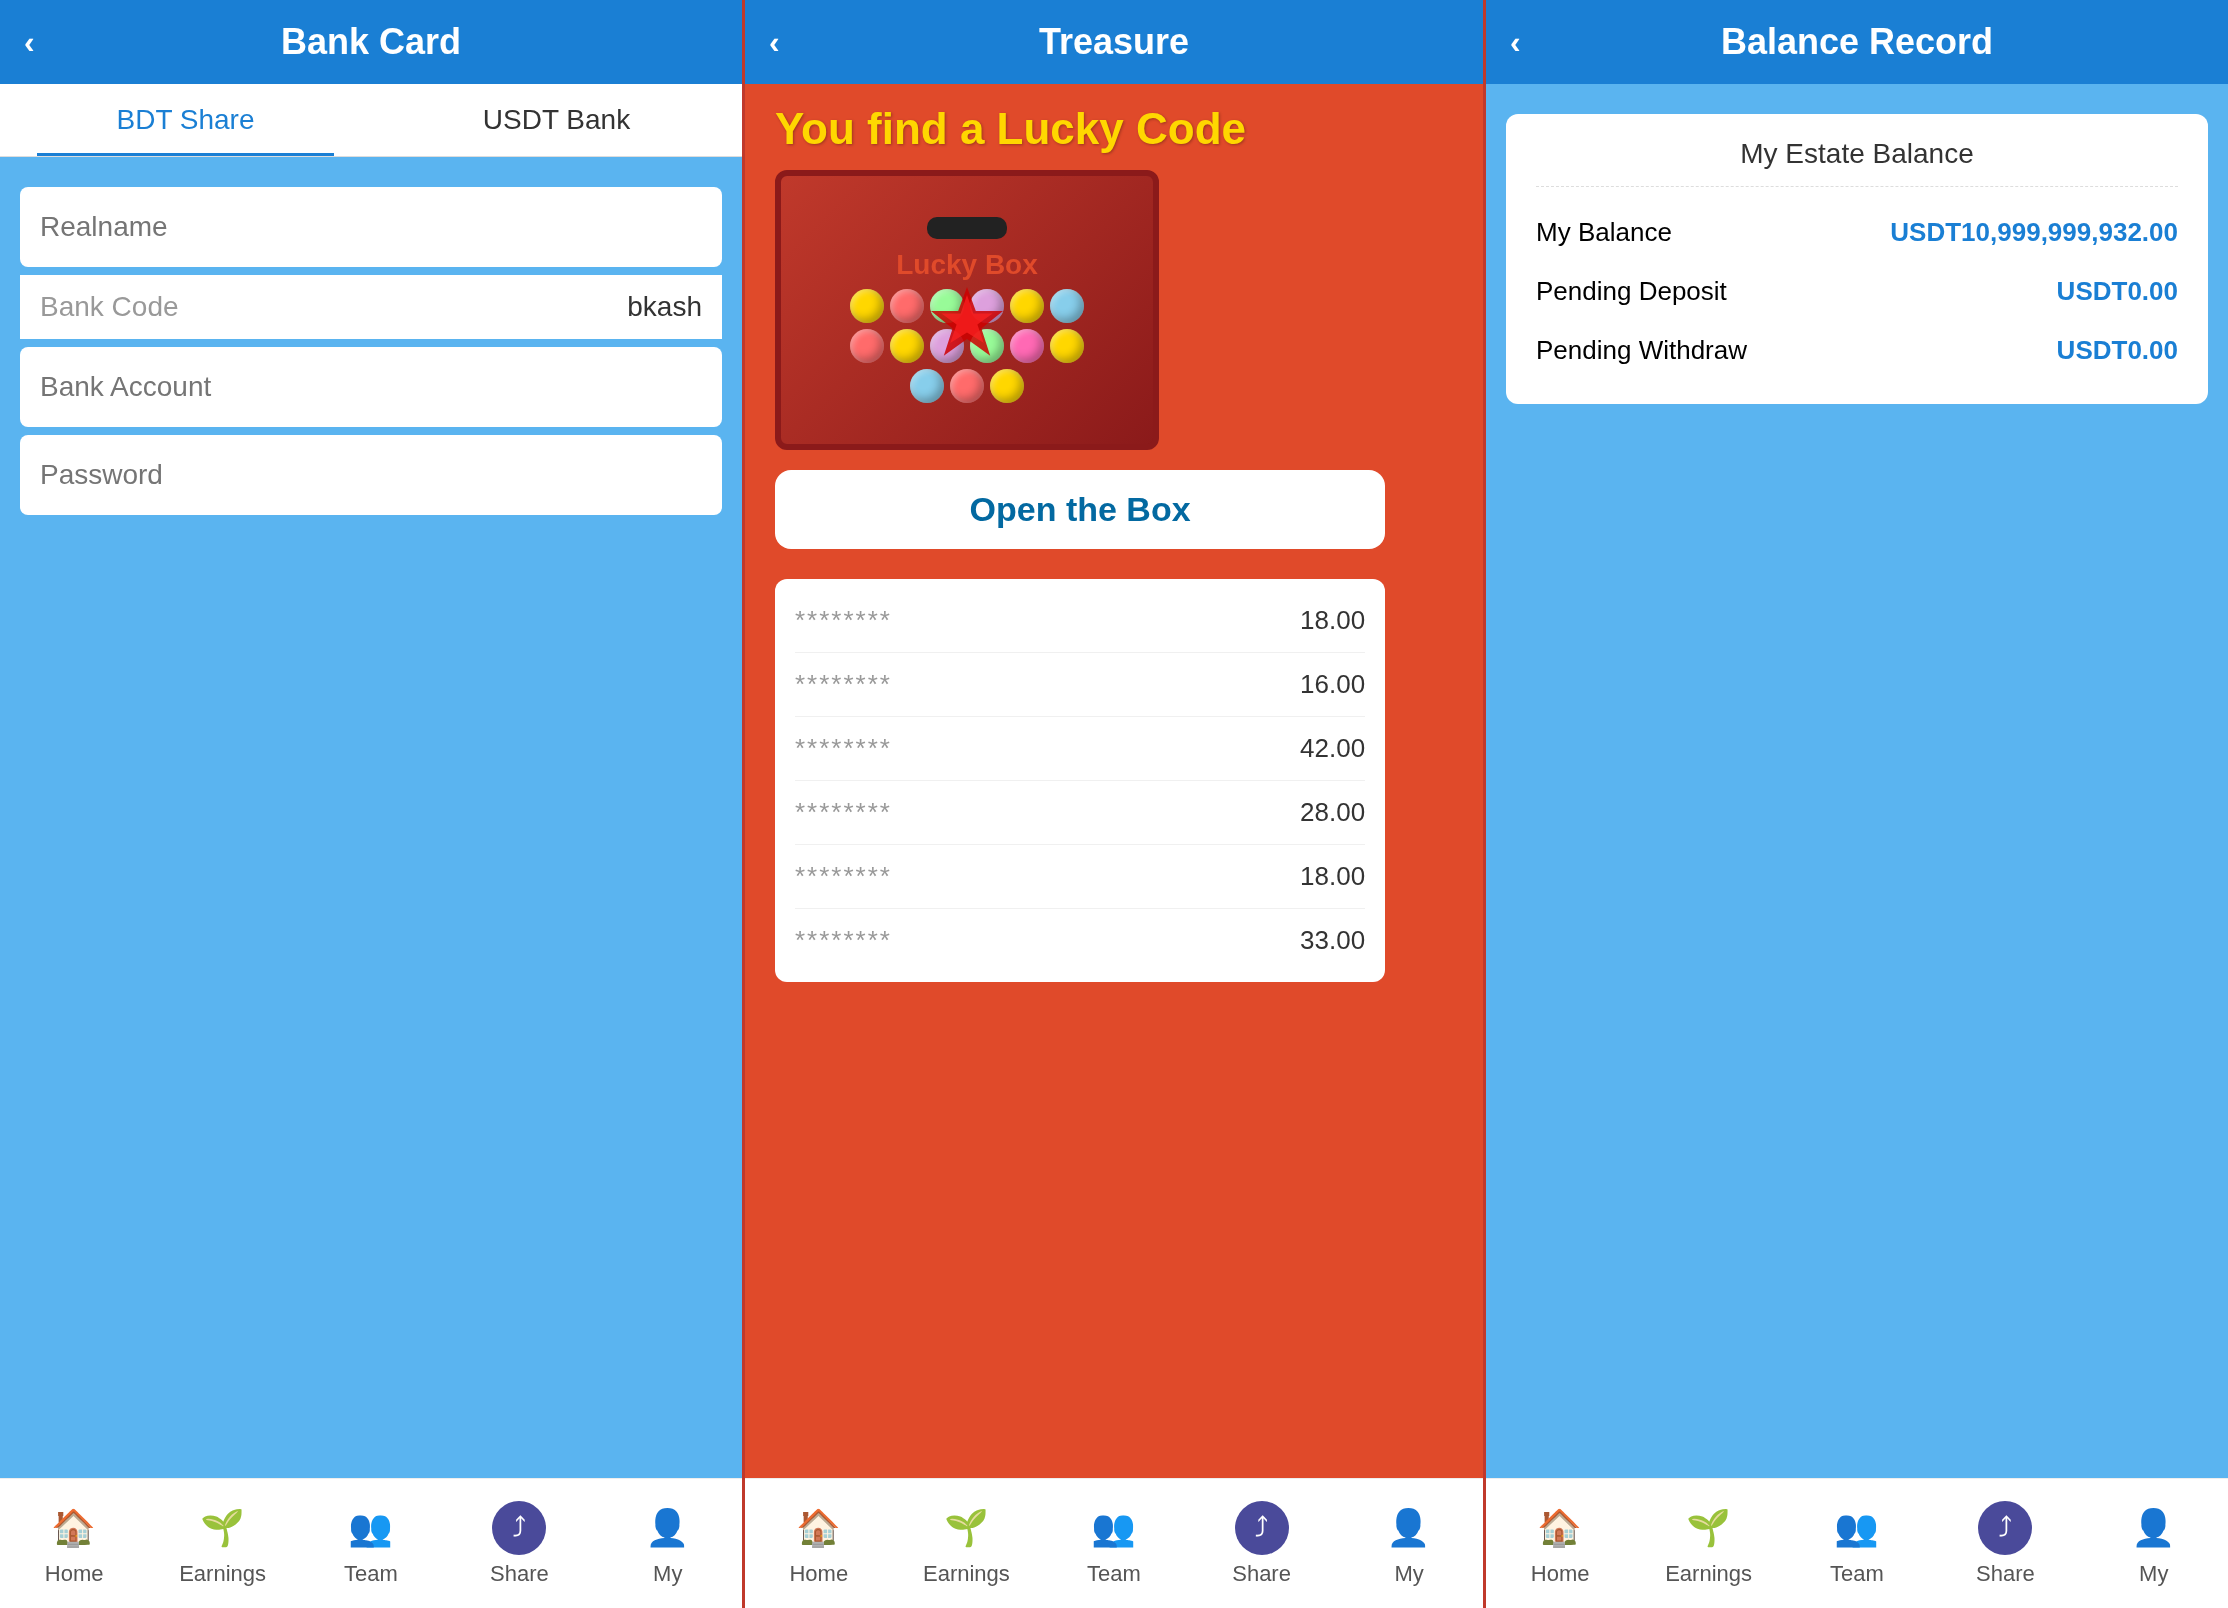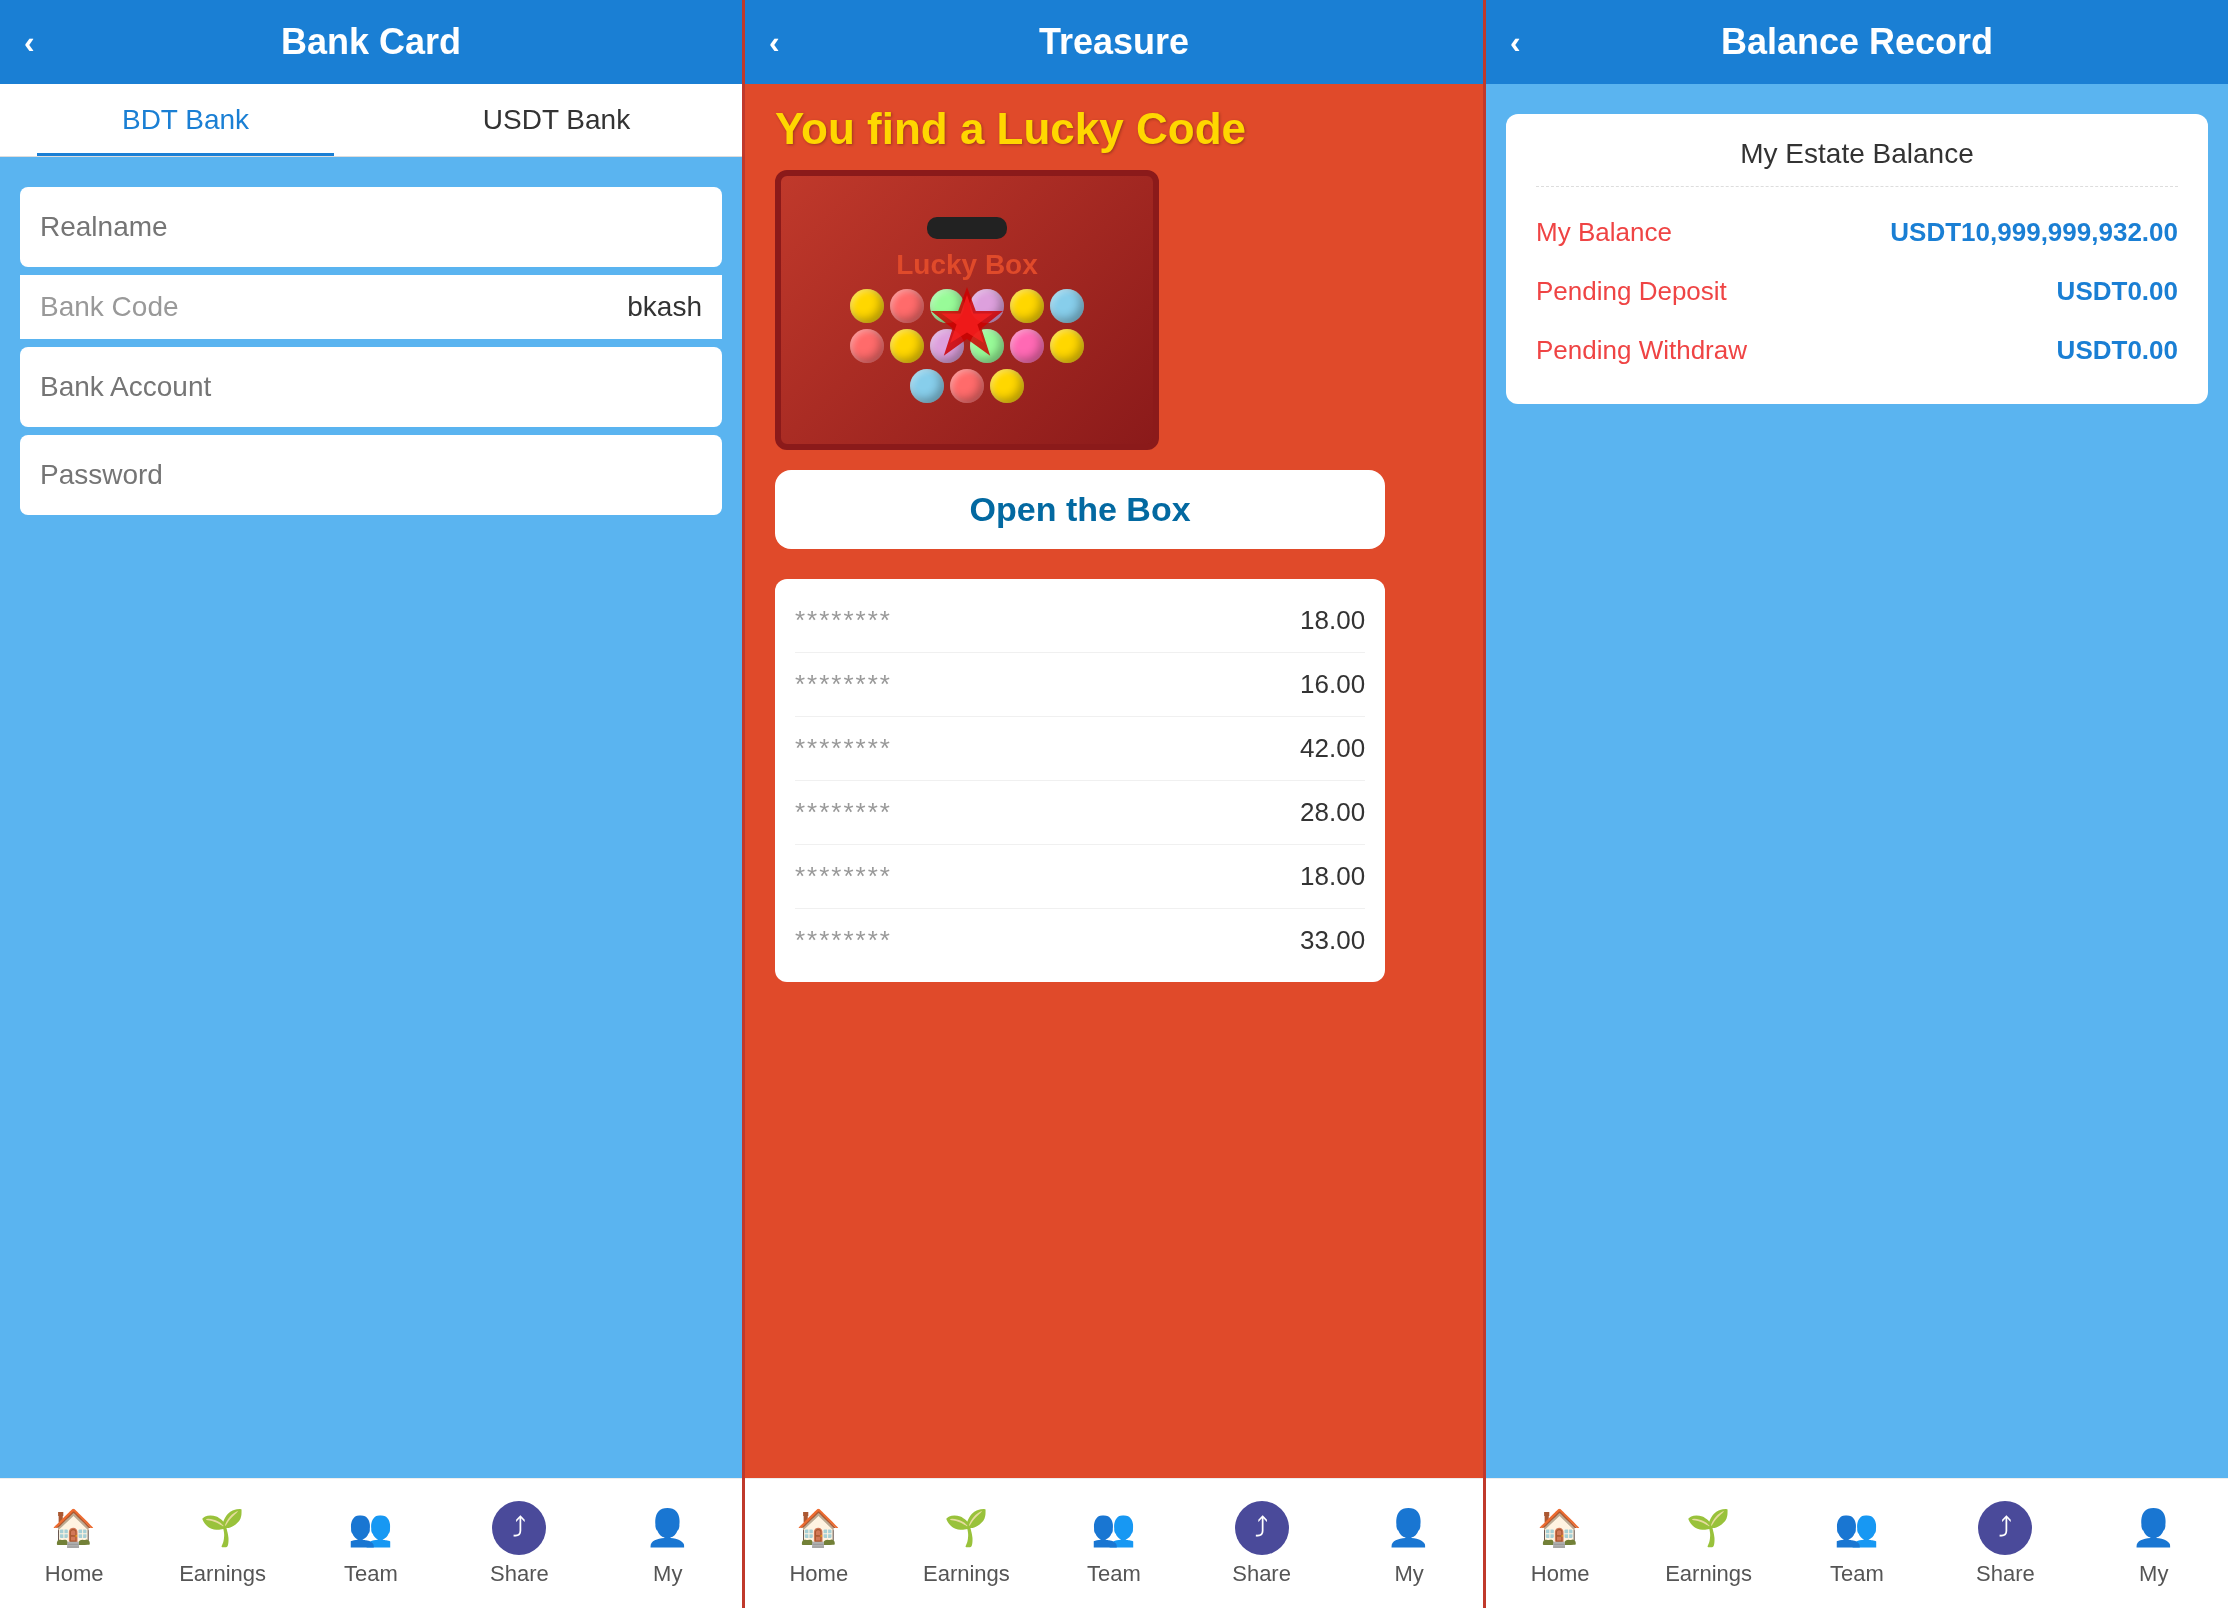--- a/index.html
+++ b/index.html
@@ -320,21 +320,21 @@
     }
 
     .balance-row {
       display: flex;
       justify-content: space-between;
       padding: 14px 0;
       font-size: 26px;
     }
 
     .balance-label {
-      color: #ef4444;
+      color: #000000;
     }
 
     .balance-value {
       color: #1a7fd4;
       font-weight: bold;
     }
 
     .share-circle {
       width: 54px;
       height: 54px;
@@ -350,21 +350,21 @@
 </head>
 <body>
 
 <div class="panel panel-1">
   <div class="header">
     <span class="back-btn">‹</span>
     <span class="header-title">Bank Card</span>
   </div>
 
   <div class="tabs-row">
-    <div class="tab active">BDT Bank</div>
+    <div class="tab active">BDT Share</div>
     <div class="tab">USDT Bank</div>
   </div>
 
   <div class="form-area">
     <input class="form-input" type="text" placeholder="Realname" style="">
     <div class="bank-code-row">
       <span class="bank-code-label">Bank Code</span>
       <span class="bank-code-value">bkash</span>
     </div>
     <input class="form-input" type="text" placeholder="Bank Account" style="">

